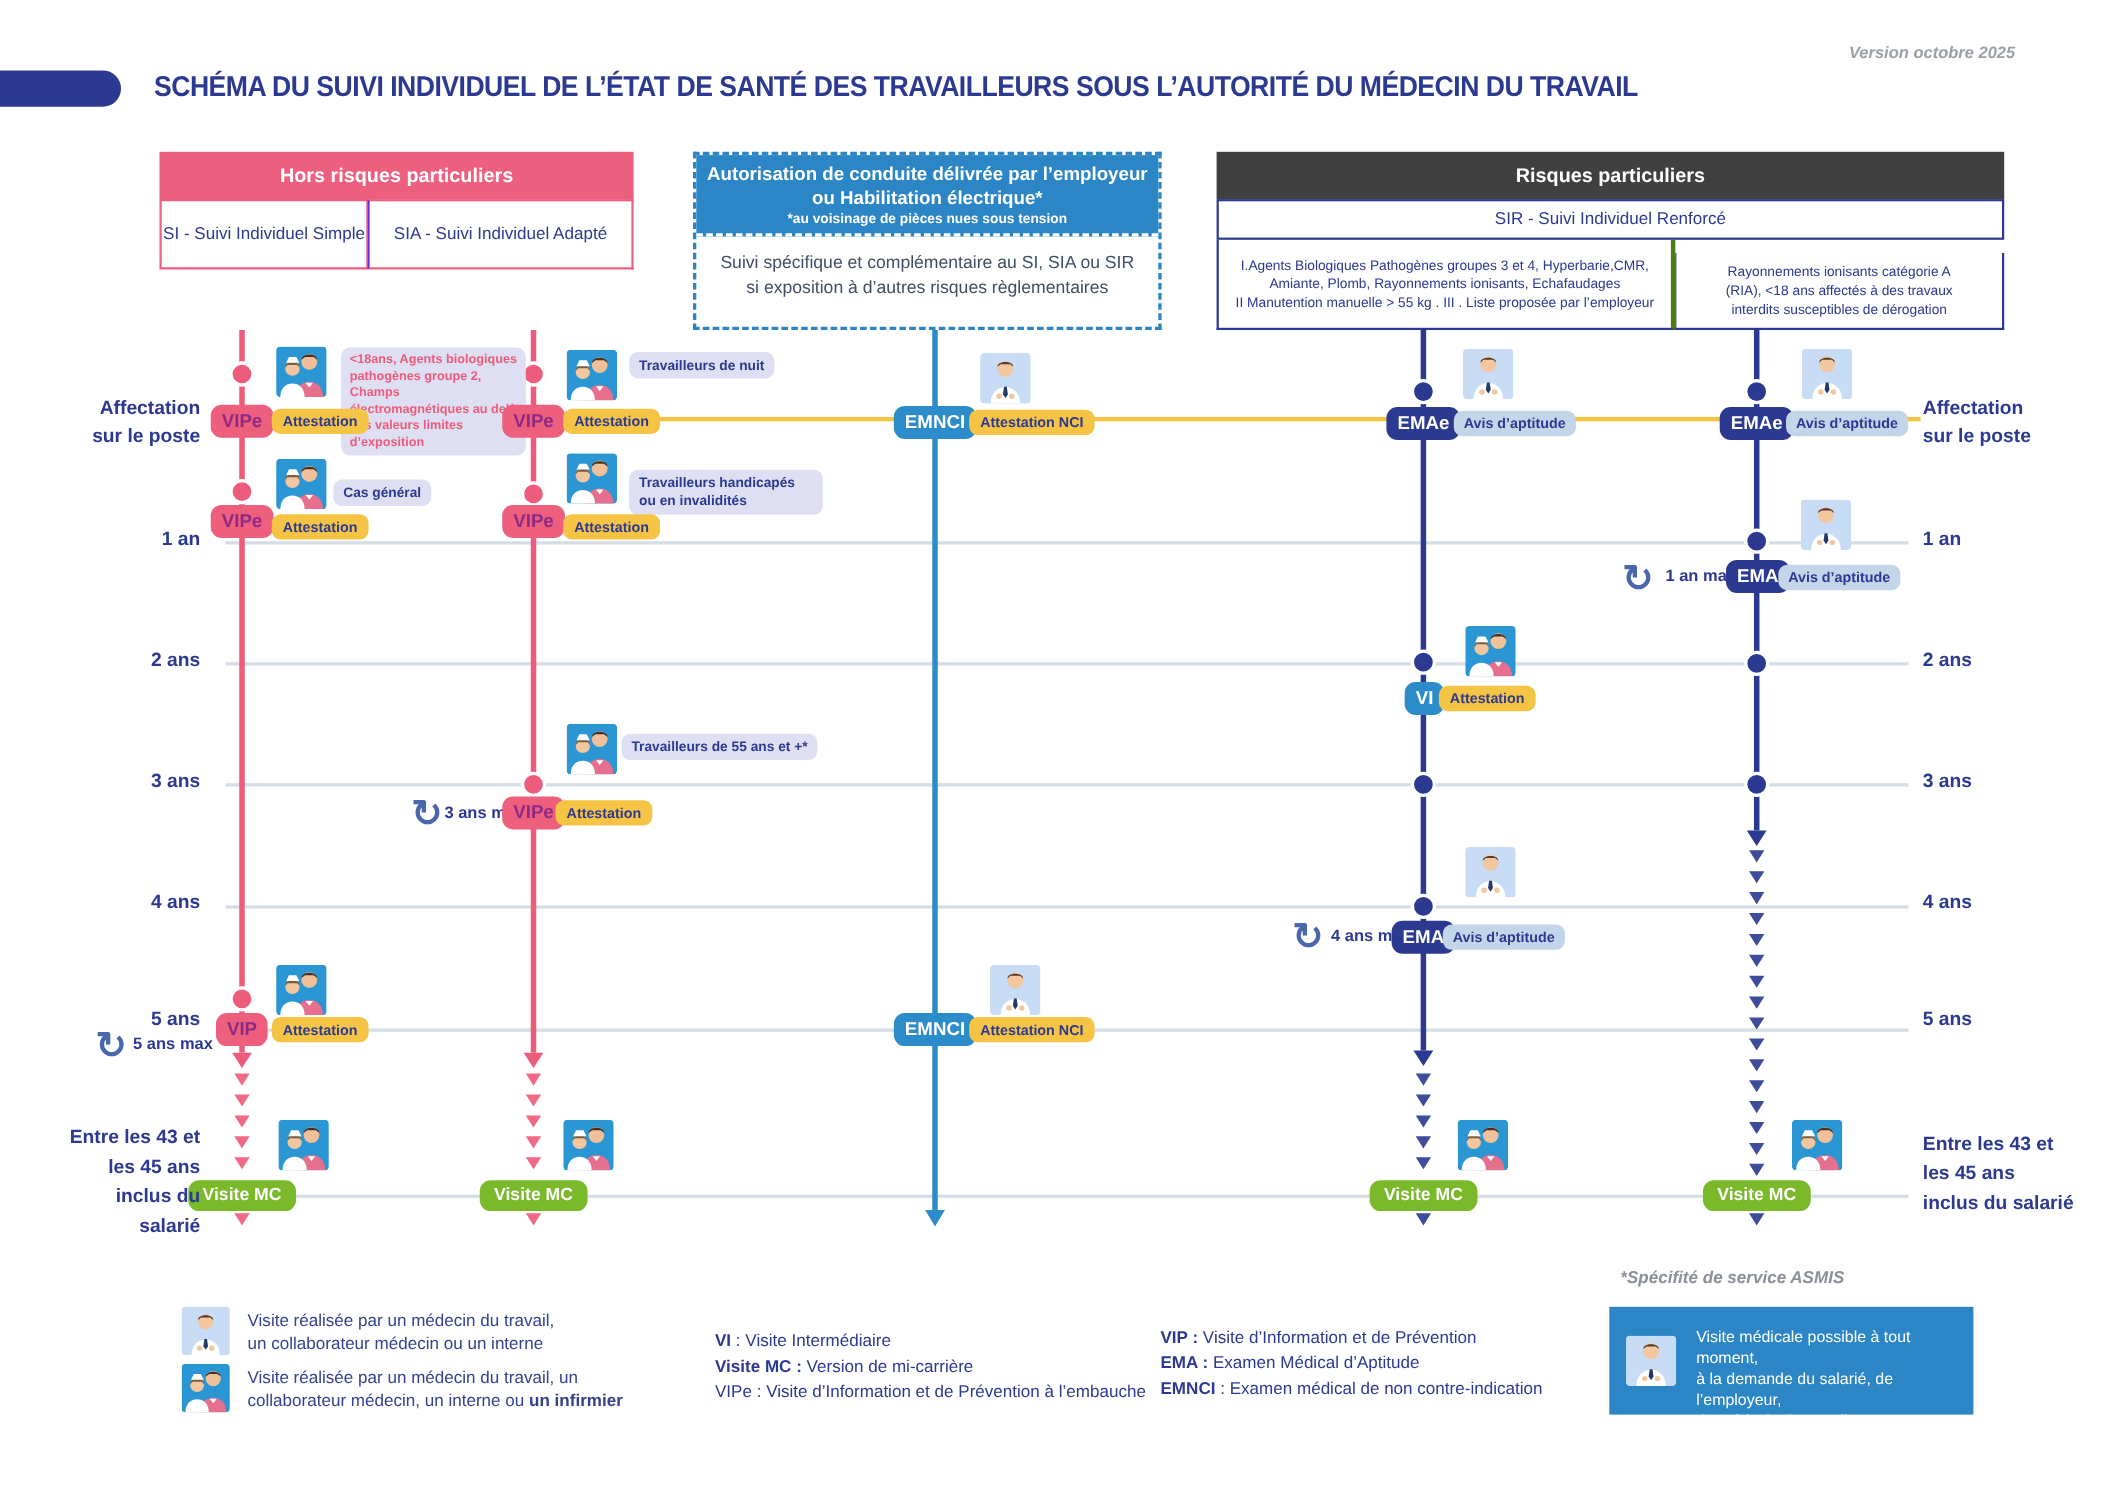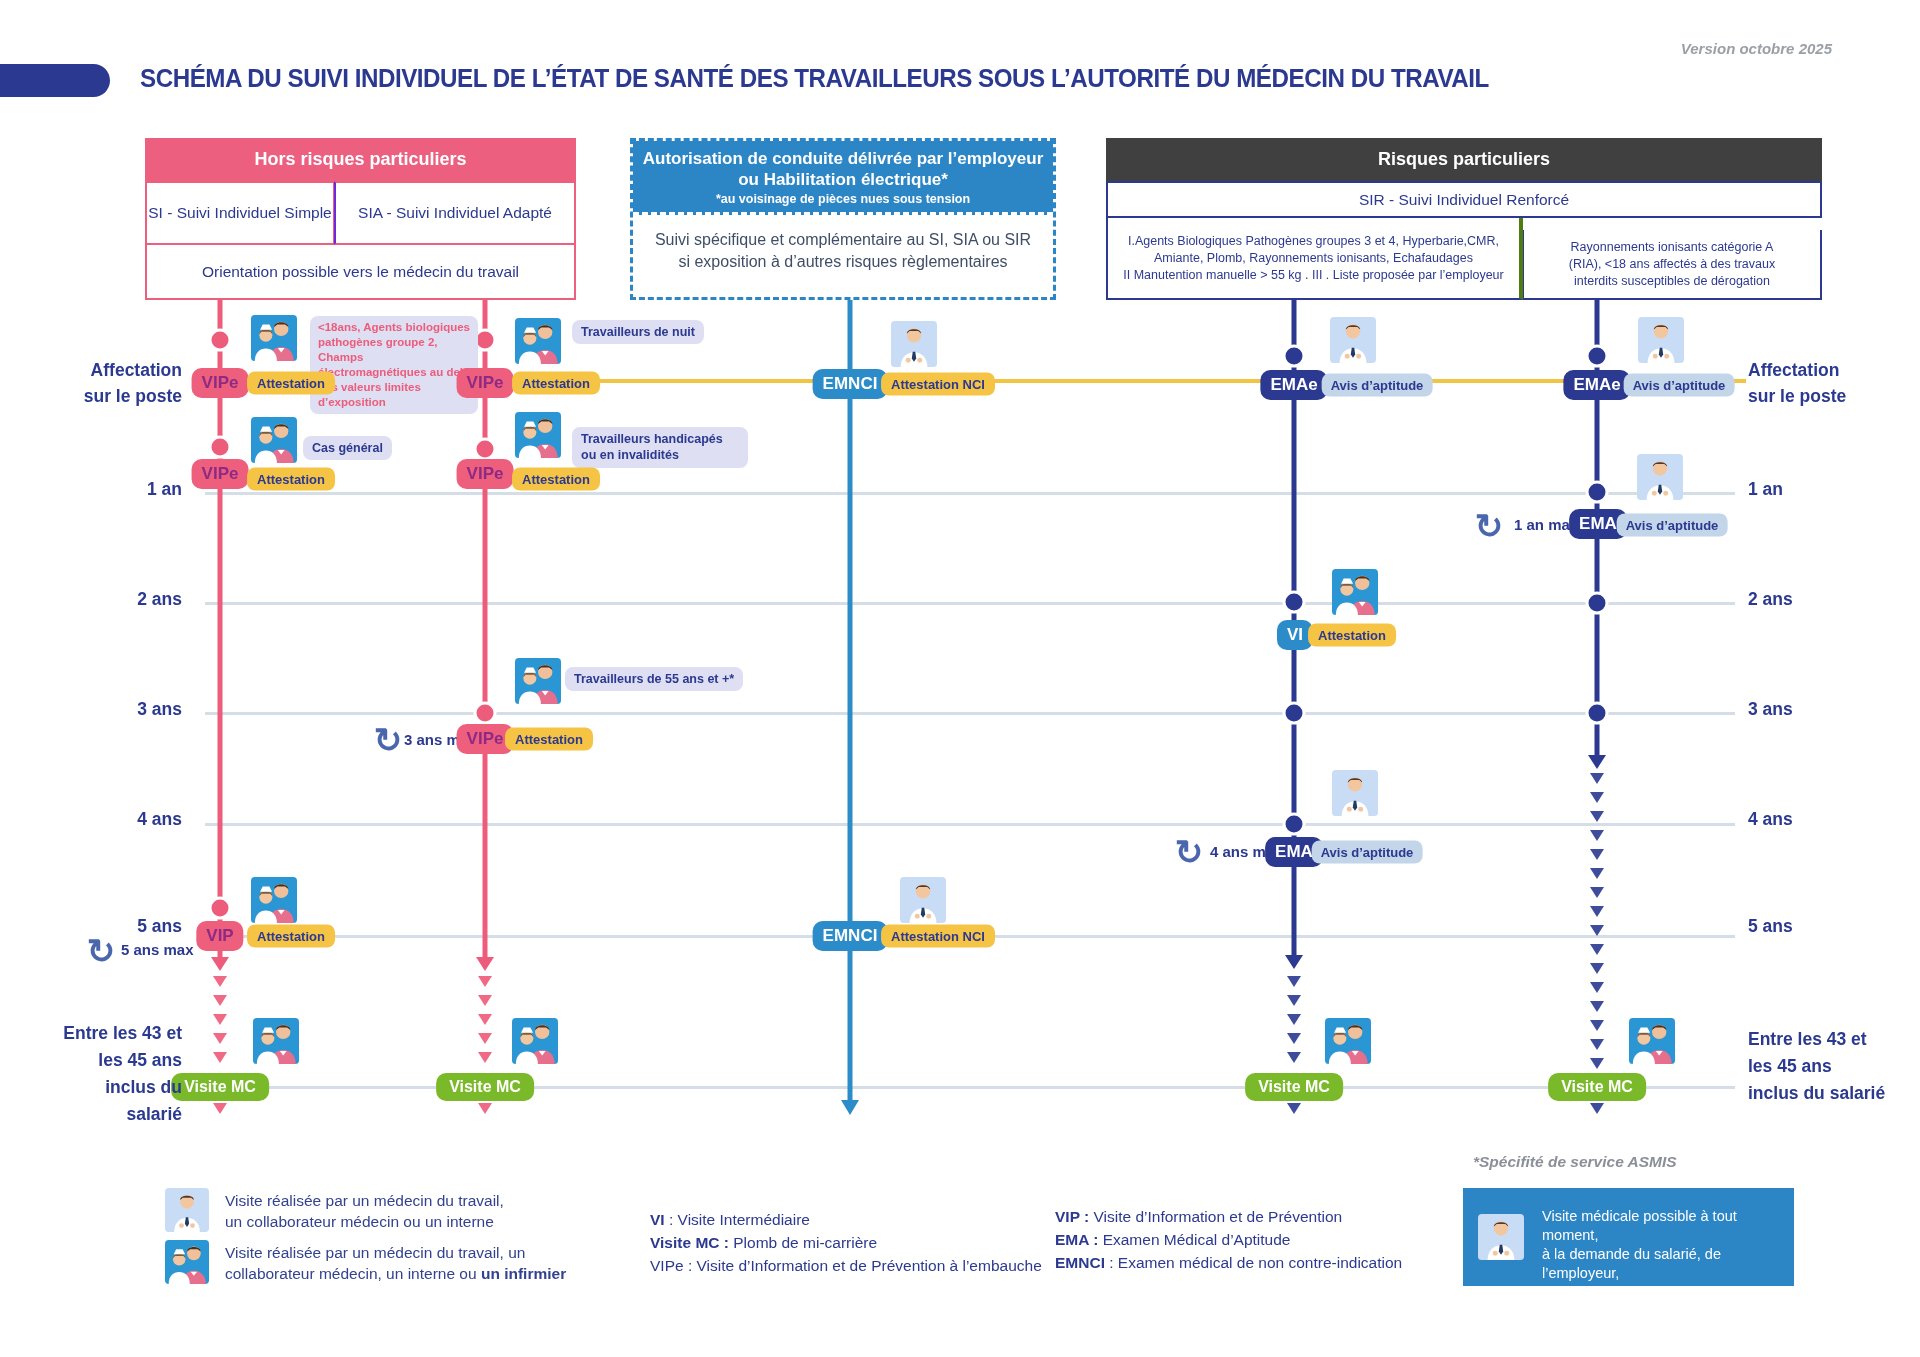--- a/index.html
+++ b/index.html
@@ -208,21 +208,20 @@
   <div class="dot navy" style="left:1597px;top:492px"></div>
   <div class="dot navy" style="left:1597px;top:603px"></div>
   <div class="dot navy" style="left:1597px;top:713px"></div>
 
   <div class="bx bx-pink">
     <div class="hd">Hors risques particuliers</div>
     <div class="row">
       <div class="cell c1">SI - Suivi Individuel Simple</div>
       <div class="cell c2">SIA - Suivi Individuel Adapté</div>
     </div>
-    <div class="ft">Orientation possible vers le médecin du travail</div>
   </div>
 
   <div class="bx bx-blue">
     <div class="hd">
       <div class="l">Autorisation de conduite délivrée par l’employeur</div>
       <div class="l">ou Habilitation électrique*</div>
       <div class="s">*au voisinage de pièces nues sous tension</div>
     </div>
     <div class="bd">Suivi spécifique et complémentaire au SI, SIA ou SIR si exposition à d’autres risques règlementaires</div>
   </div>
@@ -389,21 +388,21 @@
   <svg class="icn sm" style="left:187px;top:1262px">
       <use href="#ic-duo"></use>
     </svg>
   <div class="leg-txt" style="left:225px;top:1242px">
     <div>Visite réalisée par un médecin du travail, un</div>
     <div><span>collaborateur médecin, un interne ou </span><span class="t-b">un infirmier</span></div>
   </div>
 
   <div class="defs" style="left:650px;top:1208px">
     <div class="defline"><span class="t-b">VI</span><span> : Visite Intermédiaire</span></div>
-    <div class="defline"><span class="t-b">Visite MC :</span><span> Plomb de mi-carrière</span></div>
+    <div class="defline"><span class="t-b">Visite MC :</span><span> Version de mi-carrière</span></div>
     <div class="defline"><span>VIPe</span><span> : Visite d’Information et de Prévention à l’embauche</span></div>
   </div>
   <div class="defs" style="left:1055px;top:1205px">
     <div class="defline"><span class="t-b">VIP :</span><span> Visite d’Information et de Prévention</span></div>
     <div class="defline"><span class="t-b">EMA :</span><span> Examen Médical d’Aptitude</span></div>
     <div class="defline"><span class="t-b">EMNCI</span><span> : Examen médical de non contre-indication</span></div>
   </div>
 
   <div class="asmis">*Spécifité de service ASMIS</div>
   <div class="bluebox">

